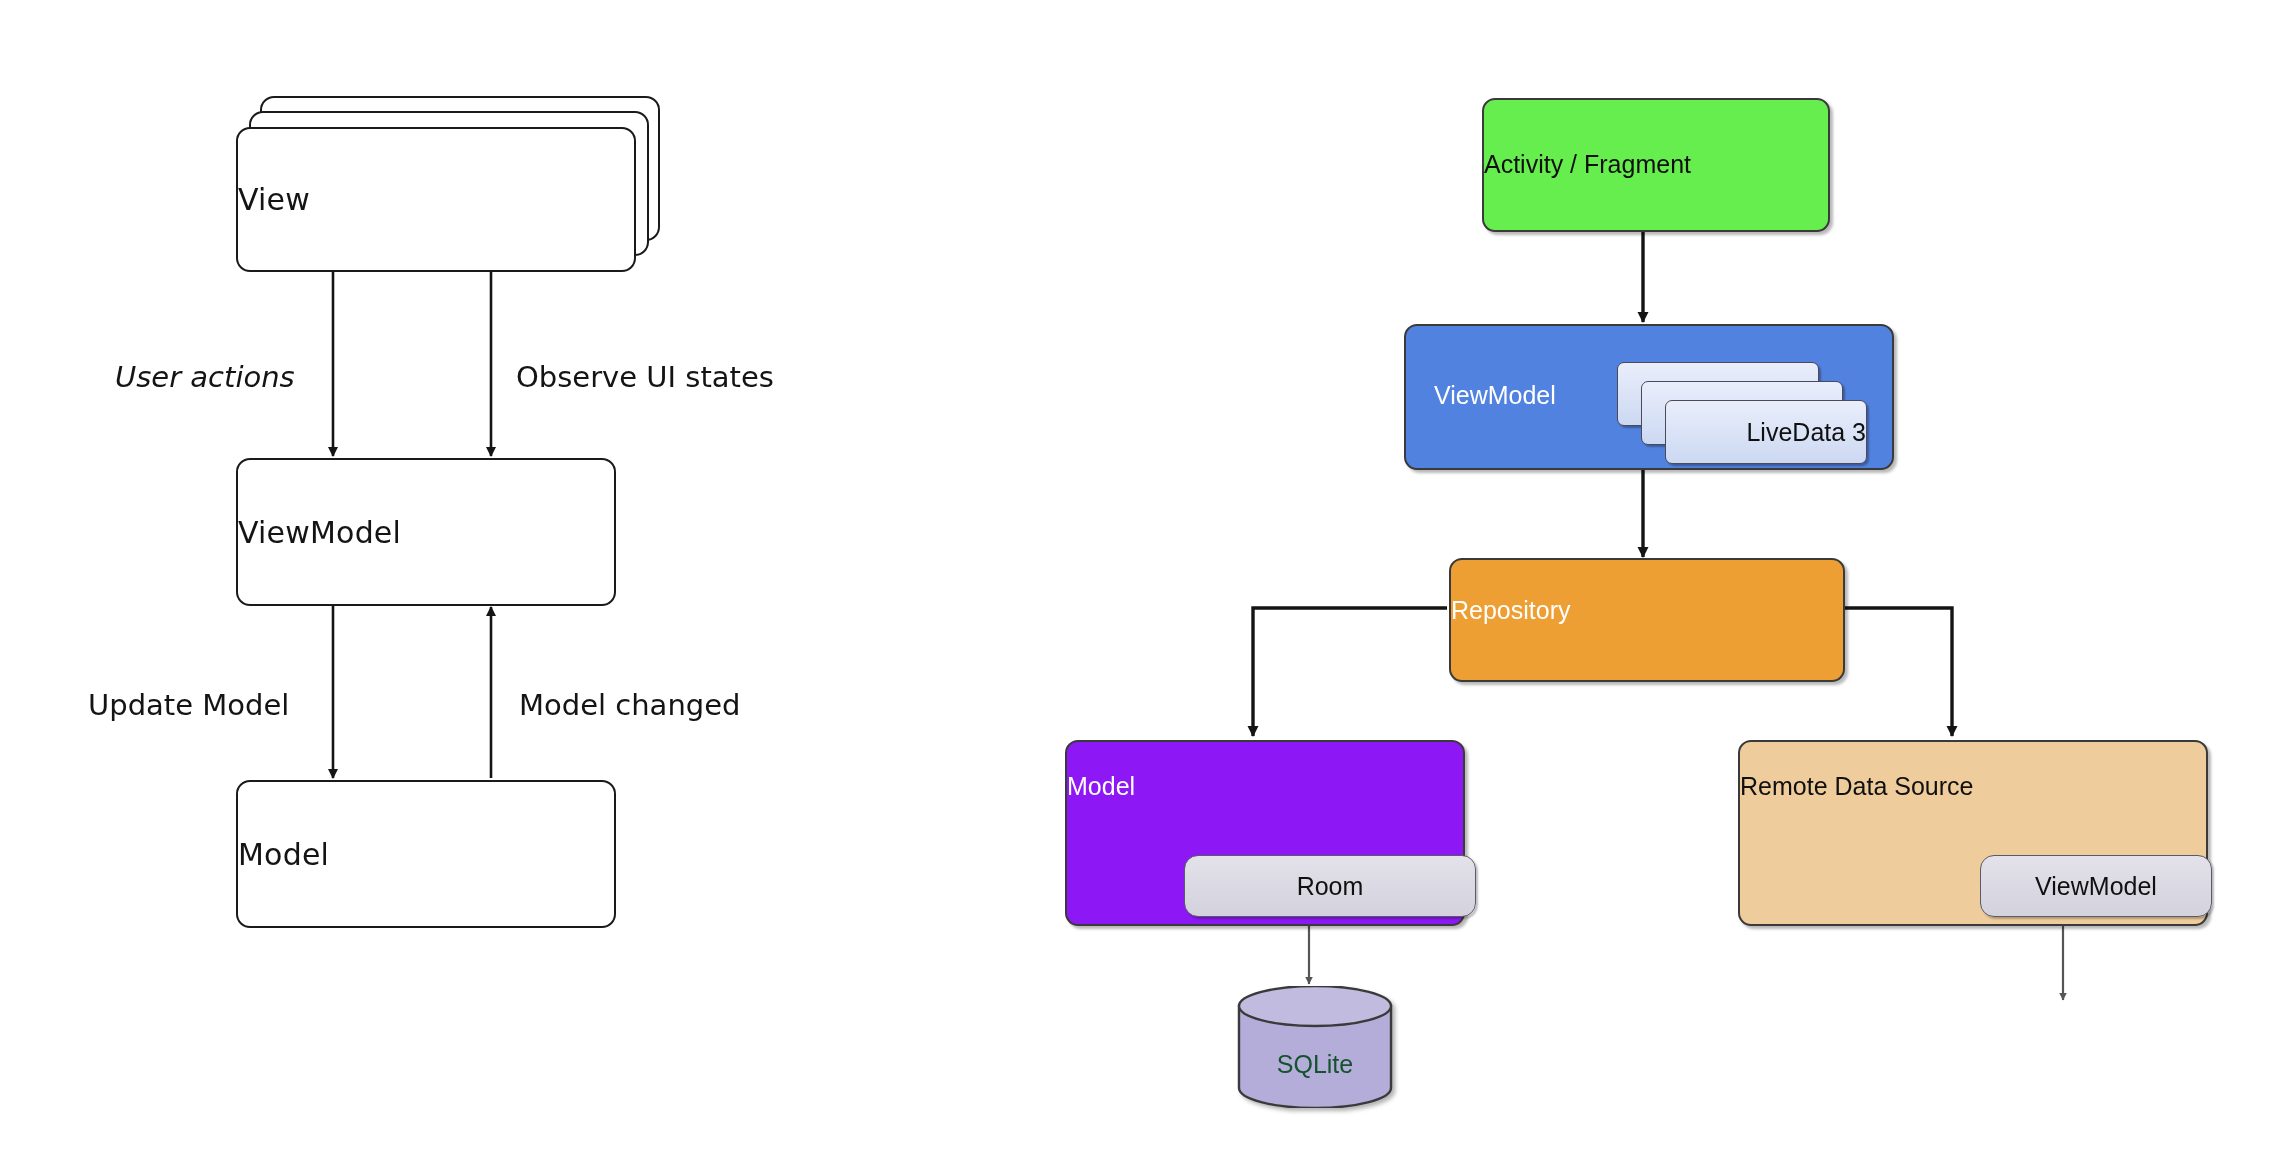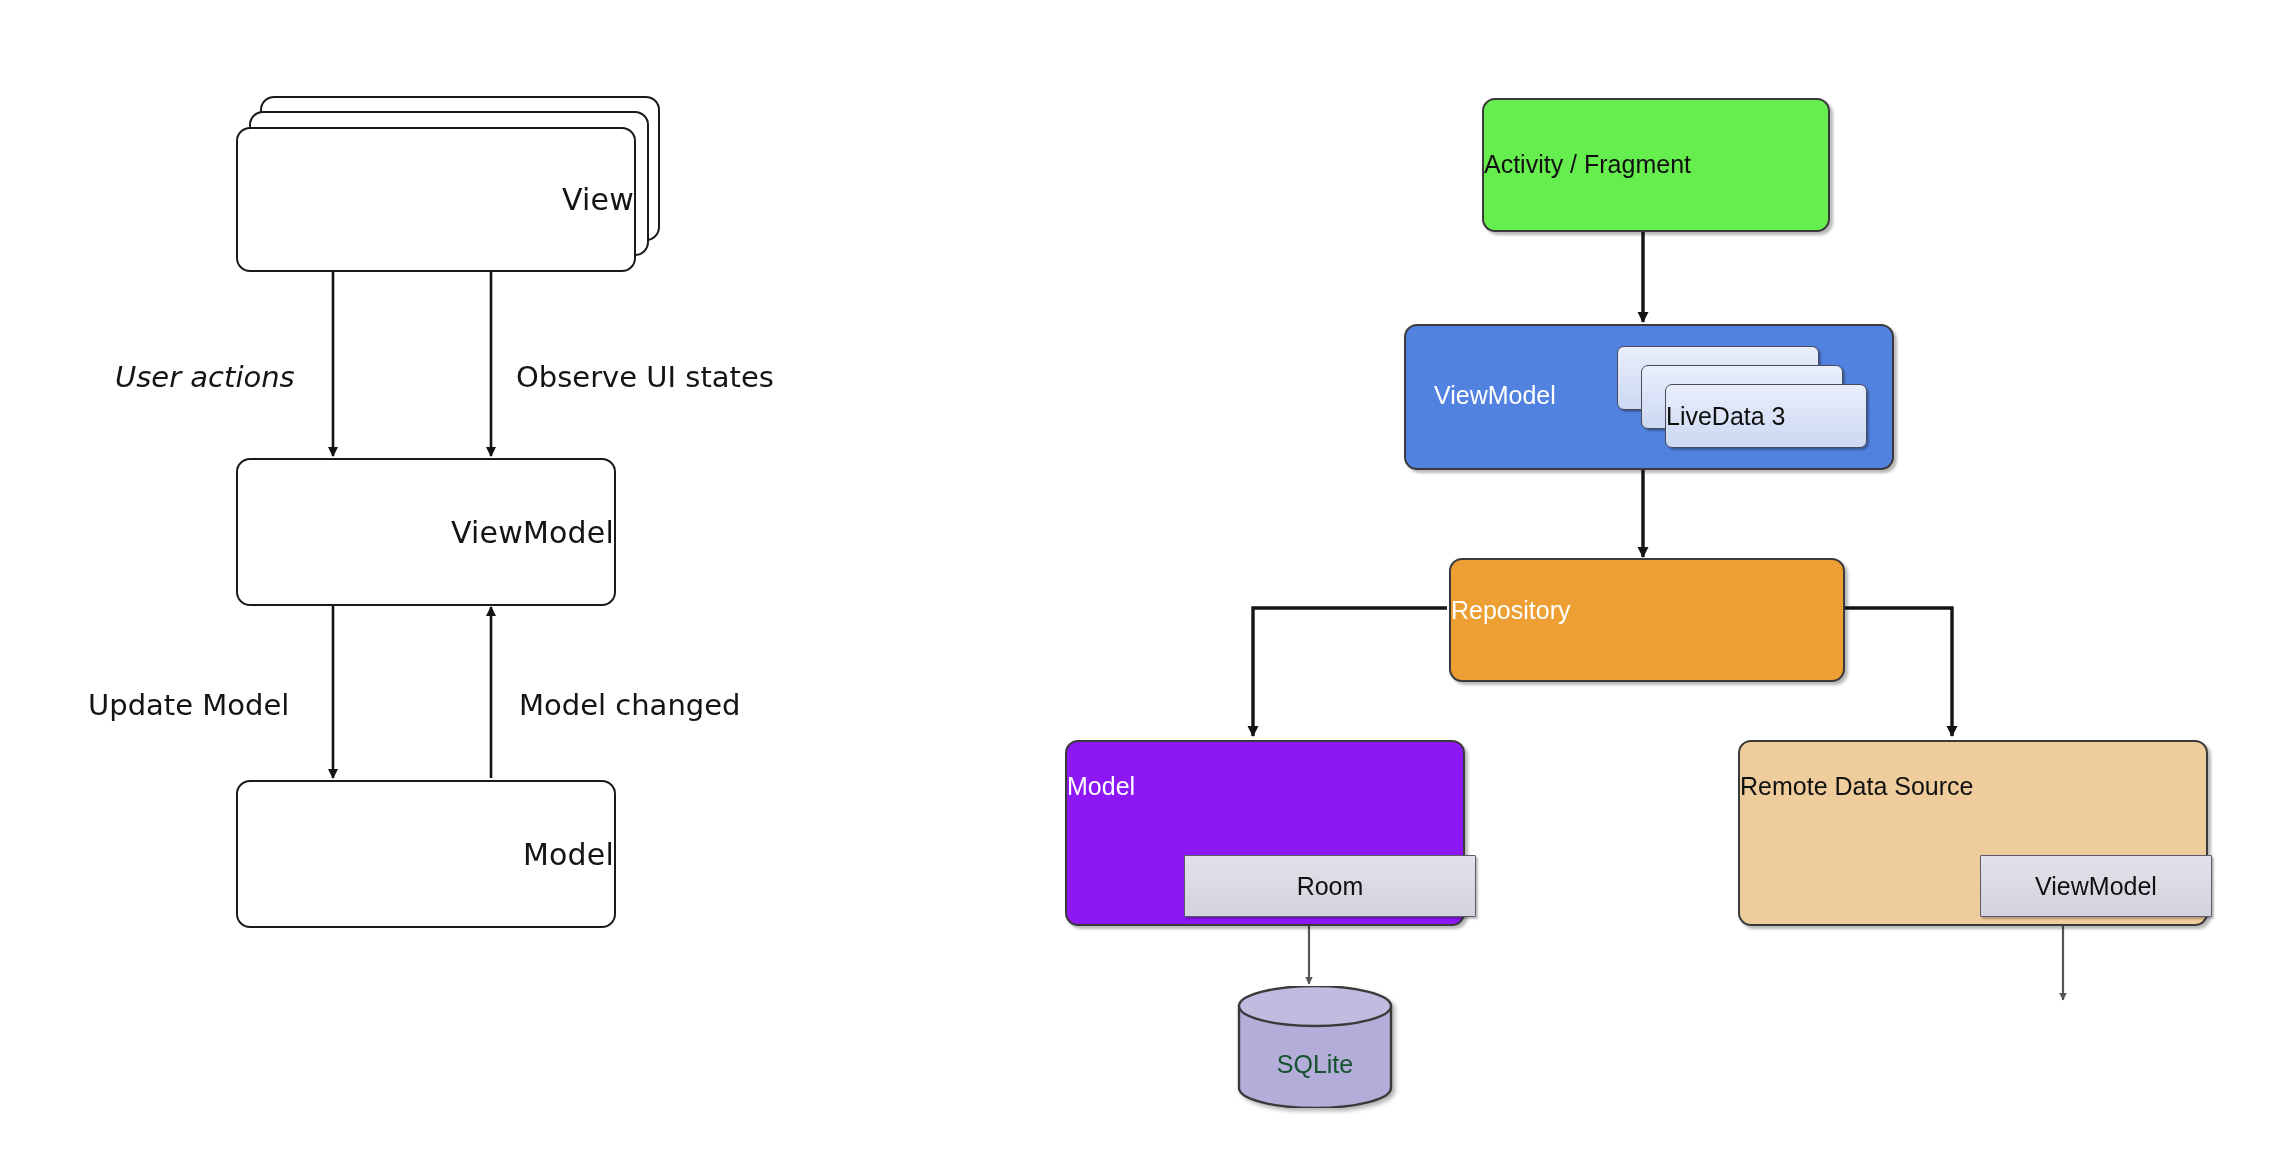--- a/index.html
+++ b/index.html
@@ -6,55 +6,56 @@
   body{width:2288px;height:1176px;position:relative;overflow:hidden;
        font-family:"Liberation Sans",sans-serif;}
   #stage{position:absolute;left:0;top:0;width:2288px;height:1176px;}
   svg.layer{position:absolute;left:0;top:0;width:2288px;height:1176px;overflow:visible;}
 
   .node{position:absolute;box-sizing:border-box;}
 
   
   .plain-box{
     border:2.2px solid #1a1a1a;border-radius:14px;background:#ffffff;
-    display:flex;align-items:center;justify-content:flex-end;
+    display:flex;align-items:center;justify-content:flex-start;
   }
   .plain-label{
     font-family:"DejaVu Sans",sans-serif;font-size:30px;color:#141414;
     letter-spacing:.2px;white-space:nowrap;
   }
   .edge-label{
     position:absolute;font-family:"DejaVu Sans",sans-serif;font-size:29px;
     color:#141414;white-space:nowrap;
   }
 
   
   .arch-box{
     border:2px solid #3a3a3a;border-radius:13px;
     box-shadow:3px 3px 3px rgba(0,0,0,.28);
   }
   .arch-title{
     position:absolute;left:0;right:0;text-align:left;
     font-family:"Liberation Sans",sans-serif;font-size:25px;white-space:nowrap;
   }
   .sub-box{
-    position:absolute;border:1.6px solid #5a5a6a;border-radius:1px;
+    position:absolute;border:1.6px solid #5a5a6a;border-radius:14px;
     background:linear-gradient(#e3e2ea,#d3d2dd);
     display:flex;align-items:center;justify-content:center;
     box-shadow:2px 2px 2px rgba(0,0,0,.25);
     font-family:"Liberation Sans",sans-serif;font-size:25px;color:#101010;
     white-space:nowrap;
   }
   .ld-card{
     position:absolute;border:1.6px solid #4a4a5a;border-radius:7px;
     background:linear-gradient(#e9eefb,#ccd8f2);
     box-shadow:2px 2px 2px rgba(0,0,0,.3);
-    display:flex;align-items:center;justify-content:flex-start;
+    display:flex;align-items:center;justify-content:flex-end;
     font-family:"Liberation Sans",sans-serif;font-size:25px;color:#101010;
     white-space:nowrap;
+    margin-top:16px;
   }
   .cyl-label,.cloud-label{
     position:absolute;left:0;right:0;text-align:center;
     font-family:"Liberation Sans",sans-serif;font-size:25px;color:#14532d;
     white-space:nowrap;
   }
 </style>
 </head>
 <body>
 

